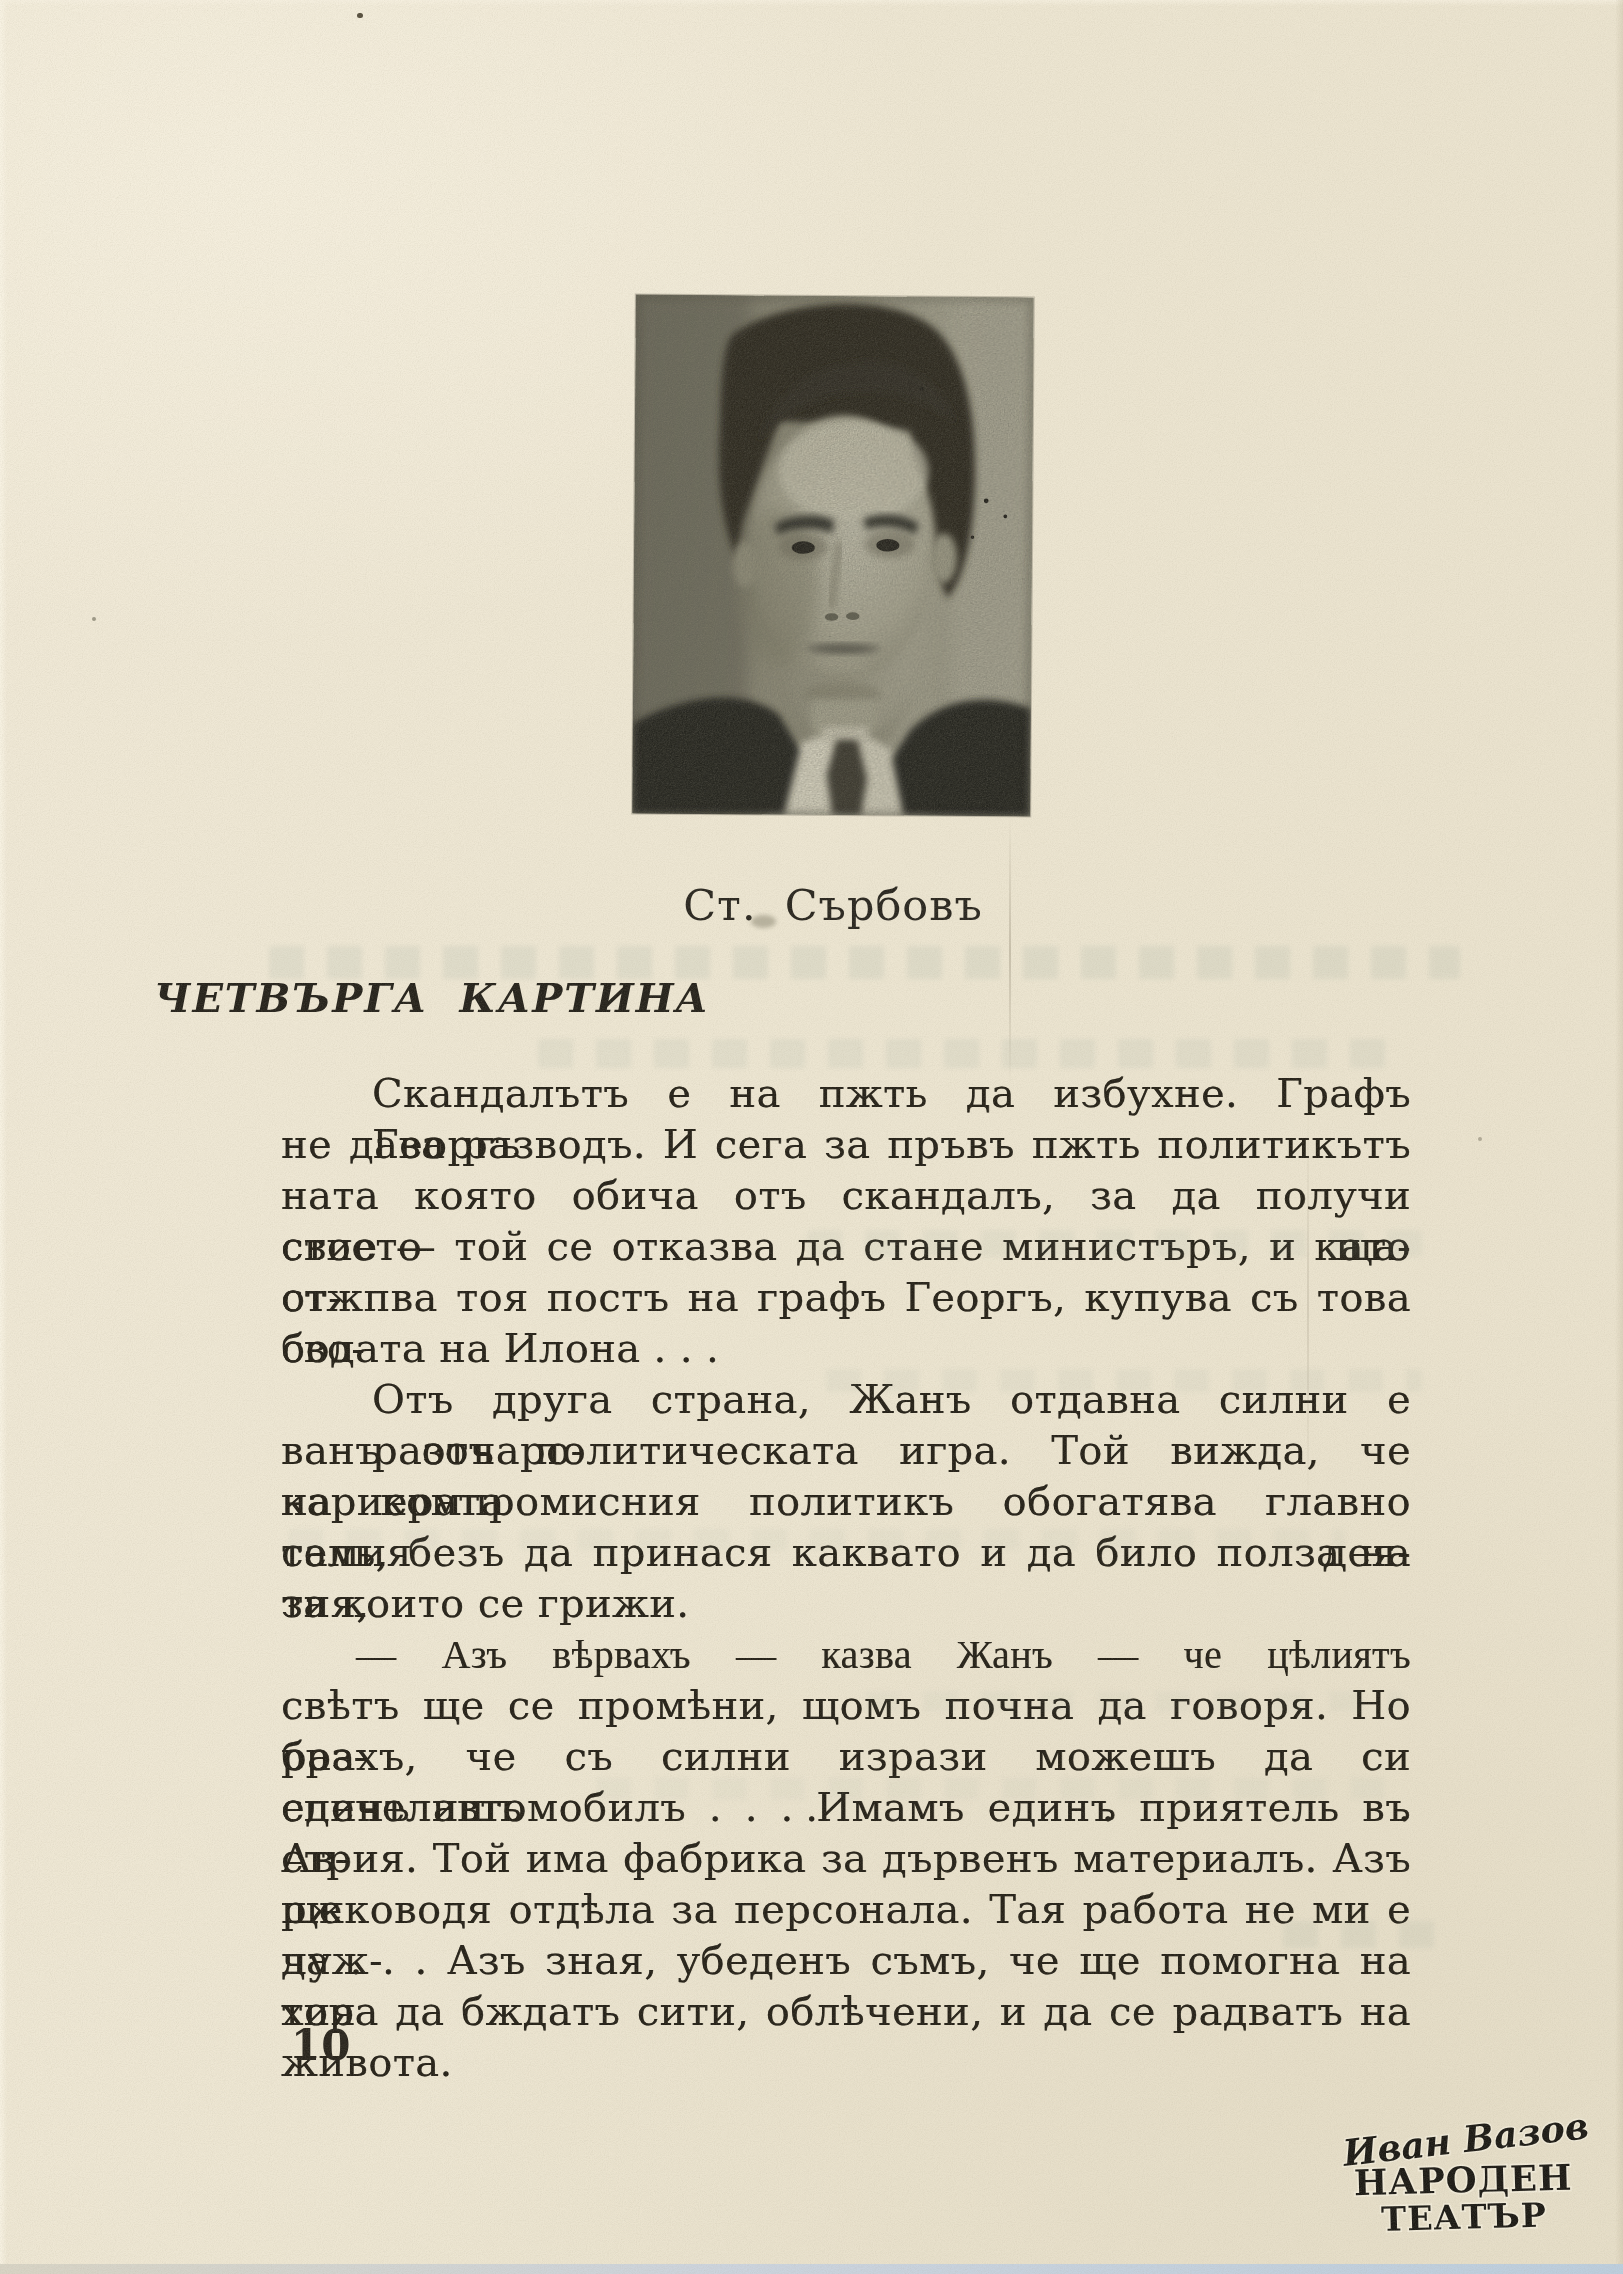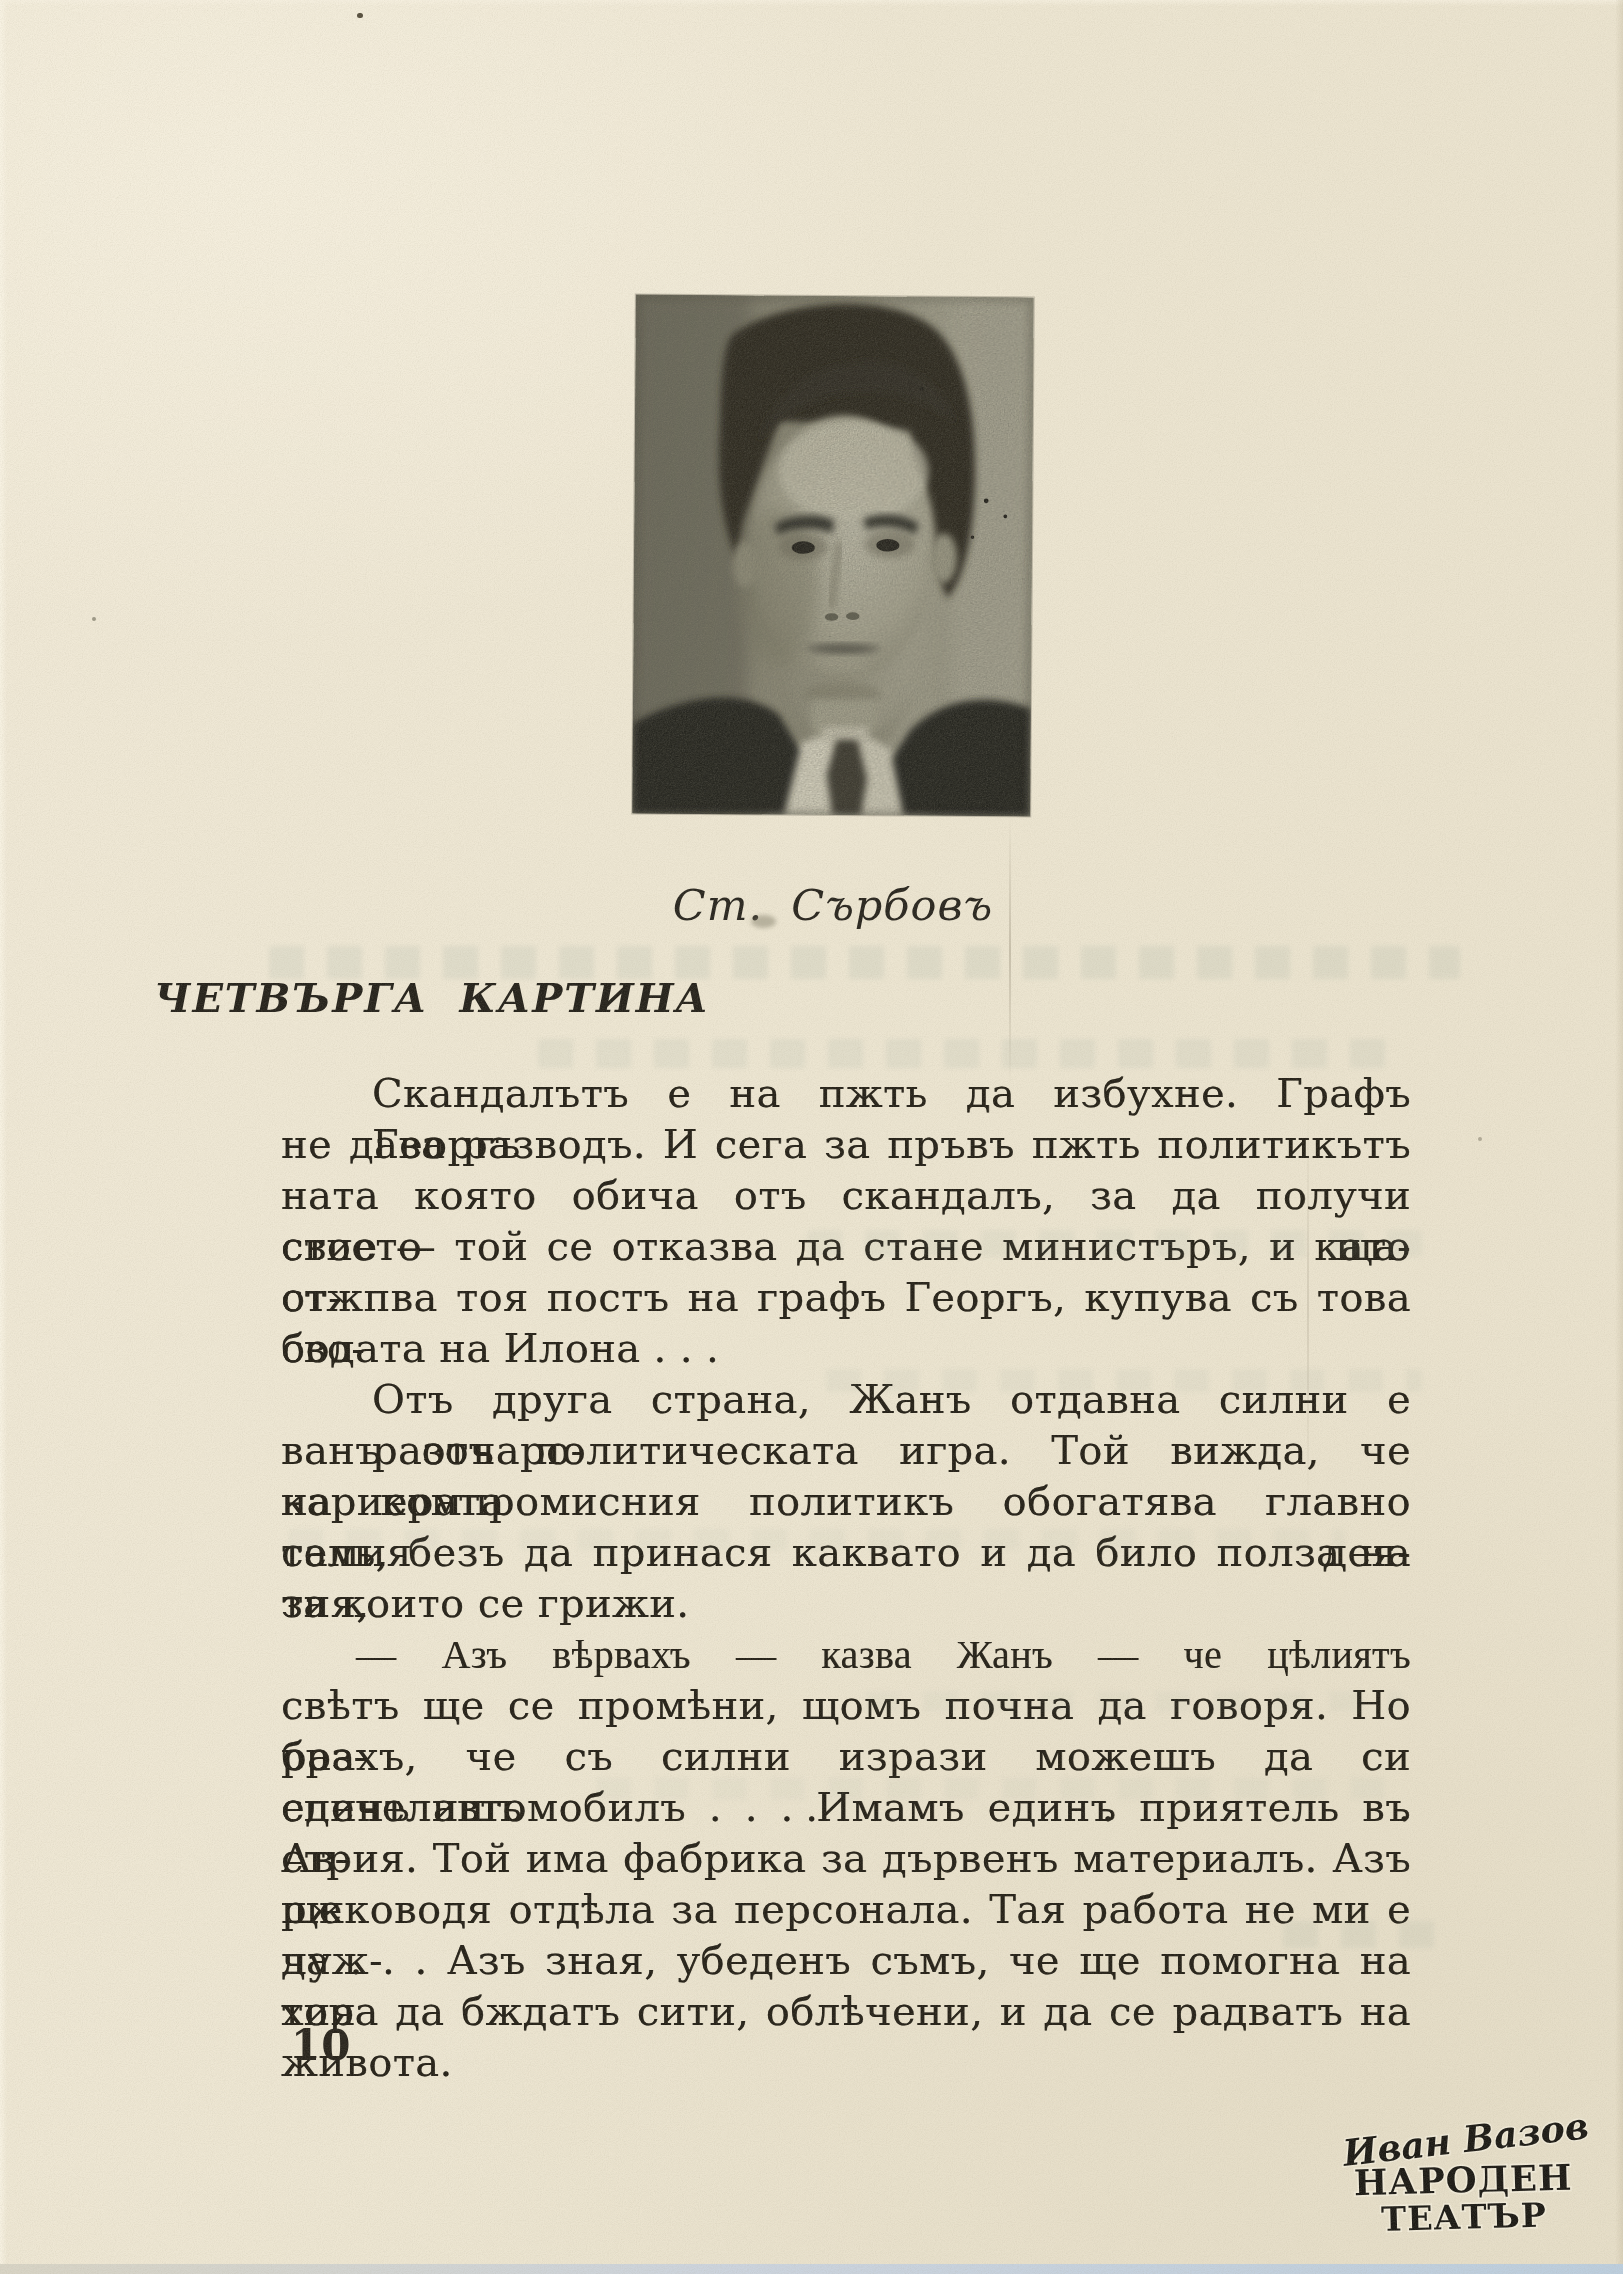--- a/index.html
+++ b/index.html
@@ -22,21 +22,21 @@
     background:linear-gradient(270deg,rgba(186,176,150,.35),rgba(186,176,150,0));}
   .scanbed{position:absolute;left:0;right:0;bottom:0;height:10.6px;
     background:linear-gradient(90deg,#d8d4c5 0%,#ccd4de 45%,#bccede 100%);}
 
   .photo{position:absolute;left:634px;top:296px;width:398px;height:519px;
     transform:rotate(.4deg);box-shadow:0 0 0 1px rgba(60,55,45,.25);}
   .photo svg{display:block;}
 
   .caption{position:absolute;left:154px;top:880px;width:1358px;
     text-align:center;font-size:43px;letter-spacing:1px;word-spacing:13.4px;
-    color:#2a2720;font-style:italic;}
+    color:#2a2720;}
   .heading{position:absolute;left:154px;top:974px;width:1358px;
     font-size:40px;font-style:italic;font-weight:bold;
     letter-spacing:1.9px;word-spacing:15.4px;color:#26231c;}
 
   .textblock{position:absolute;left:281px;top:1068px;width:1130px;
     font-size:40px;letter-spacing:0.4px;color:#262219;
     text-shadow:0.3px 0 0 rgba(38,34,25,.55);}
   .ln{height:51px;line-height:51px;text-align:justify;text-align-last:justify;white-space:normal;}
   .ln.ind{padding-left:91px;}
   .ln.ind2{padding-left:75px;font-family:Liberation Serif, serif;}

